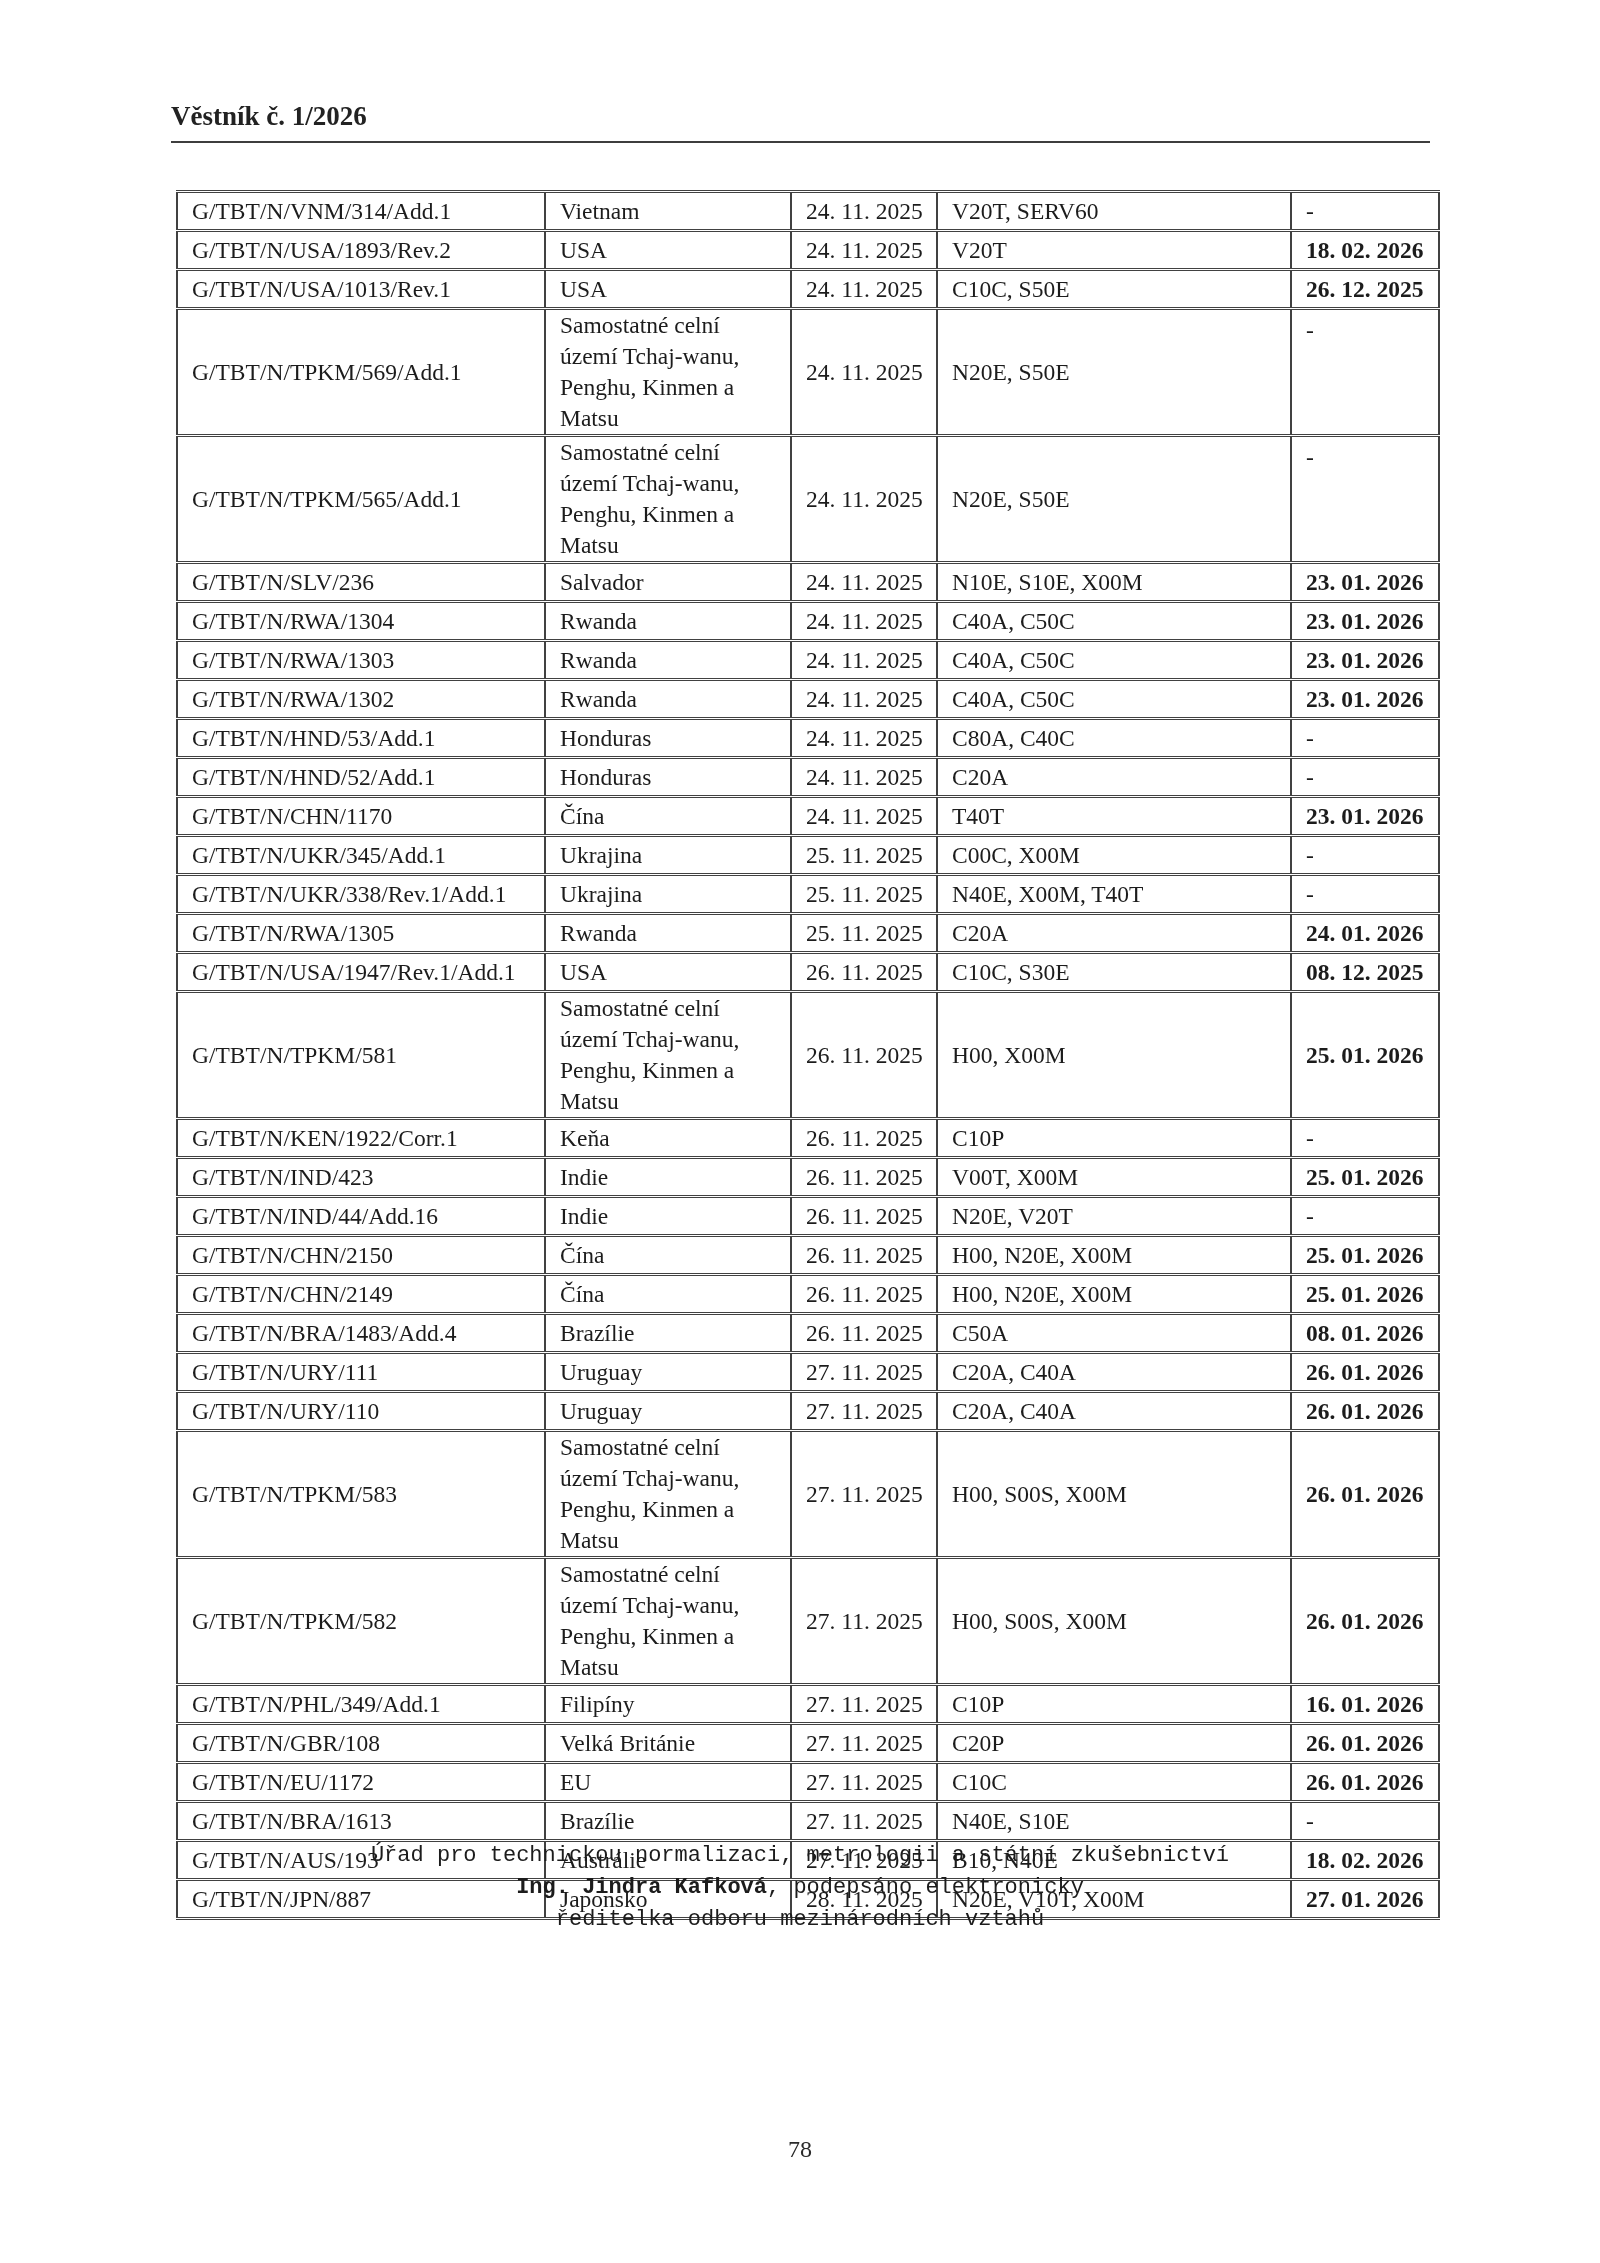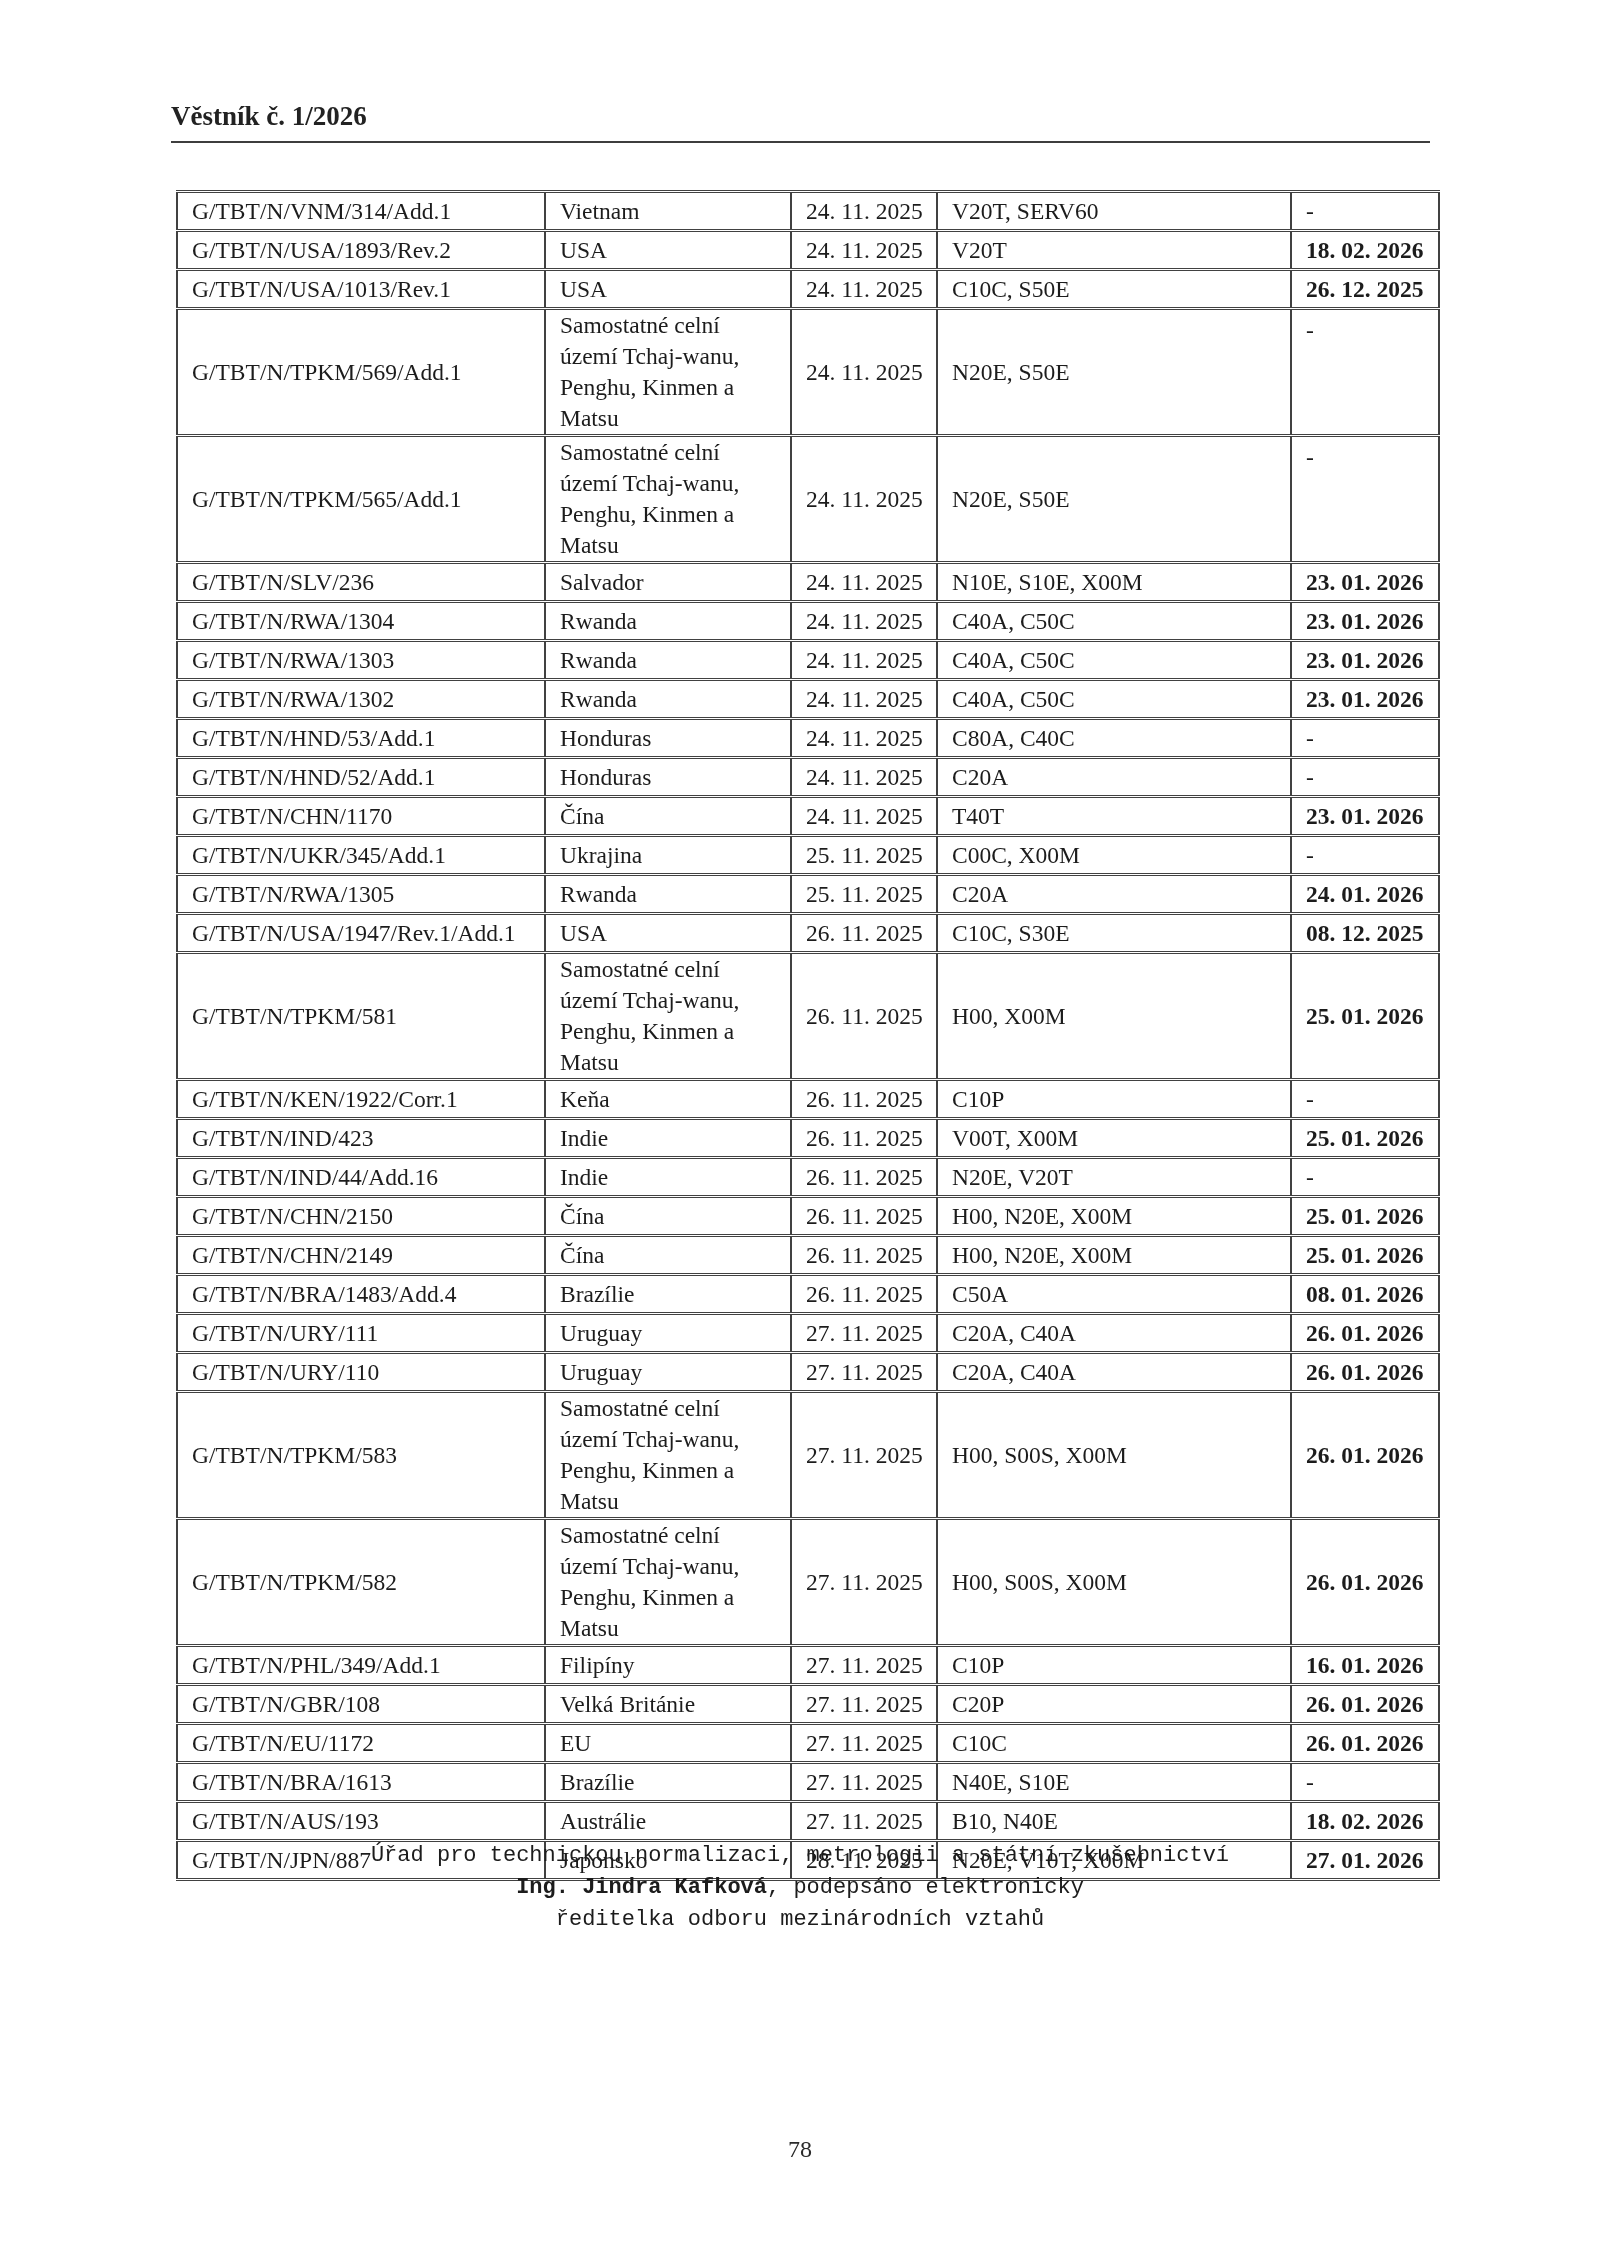--- a/index.html
+++ b/index.html
@@ -159,20 +159,27 @@
     <td class="c-deadline bold">23. 01. 2026</td>
   </tr>
       <tr>
     <td class="c-code">G/TBT/N/UKR/345/Add.1</td>
     <td class="c-country">Ukrajina</td>
     <td class="c-date">25. 11. 2025</td>
     <td class="c-codes">C00C, X00M</td>
     <td class="c-deadline">-</td>
   </tr>
       <tr>
+    <td class="c-code">G/TBT/N/UKR/338/Rev.1/Add.1</td>
+    <td class="c-country">Ukrajina</td>
+    <td class="c-date">25. 11. 2025</td>
+    <td class="c-codes">N40E, X00M, T40T</td>
+    <td class="c-deadline">-</td>
+  </tr>
+      <tr>
     <td class="c-code">G/TBT/N/RWA/1305</td>
     <td class="c-country">Rwanda</td>
     <td class="c-date">25. 11. 2025</td>
     <td class="c-codes">C20A</td>
     <td class="c-deadline bold">24. 01. 2026</td>
   </tr>
       <tr>
     <td class="c-code">G/TBT/N/USA/1947/Rev.1/Add.1</td>
     <td class="c-country">USA</td>
     <td class="c-date">26. 11. 2025</td>

